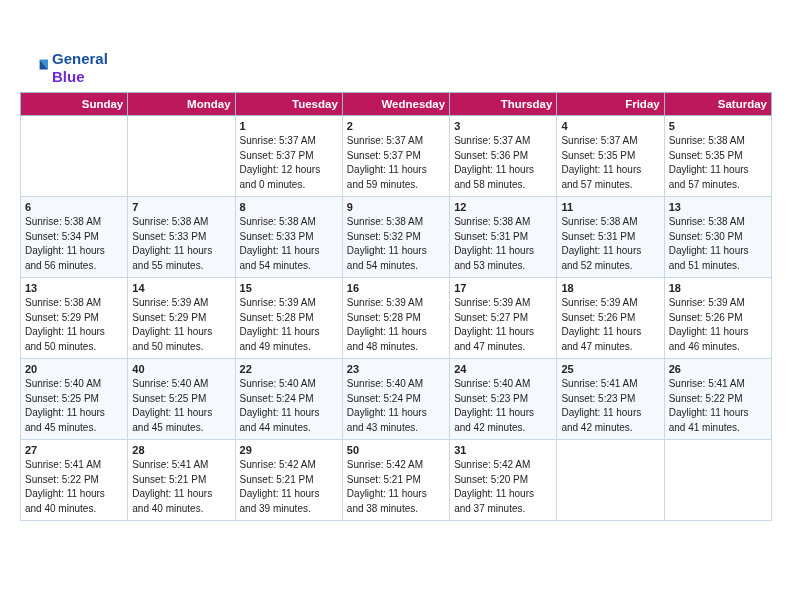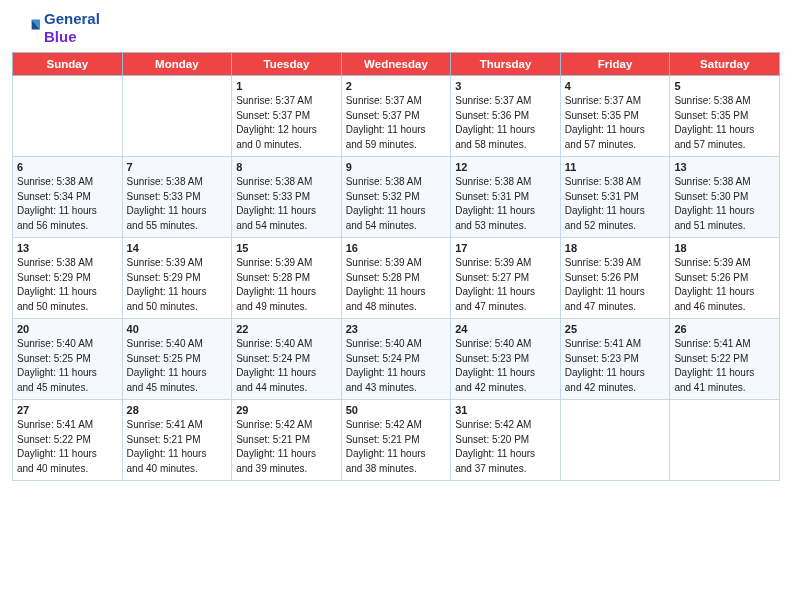--- a/index.html
+++ b/index.html
@@ -5,21 +5,22 @@
     * { margin: 0; padding: 0; box-sizing: border-box; }
     body {
       font-family: Arial, sans-serif;
       background: #fff;
       width: 792px;
       height: 612px;
       overflow: hidden;
     }
     .container {
       width: 792px;
-      padding: 10px 12px;
+      padding: 10px 20px;
+      margin-top: 40px;
     }
     .header {
       display: flex;
       align-items: flex-start;
       justify-content: space-between;
       margin-bottom: 6px;
     }
     .logo {
       display: flex;
       align-items: center;
@@ -48,26 +49,26 @@
     .sub-title {
       font-size: 14px;
       color: #444;
     }
     table {
       width: 100%;
       border-collapse: collapse;
       table-layout: fixed;
     }
     thead tr th {
-      background-color: #ef4444;
+      background-color: #be185d;
       color: #fff;
       font-size: 11.5px;
       font-weight: bold;
       padding: 5px 4px;
-      text-align: center;
+      text-align: right;
       border: 1px solid #a0b8d0;
     }
     tbody tr td {
       vertical-align: top;
       border: 1px solid #c8d8e8;
       padding: 4px 4px;
       font-size: 9.5px;
       color: #222;
       background: #fff;
       height: 78px;

